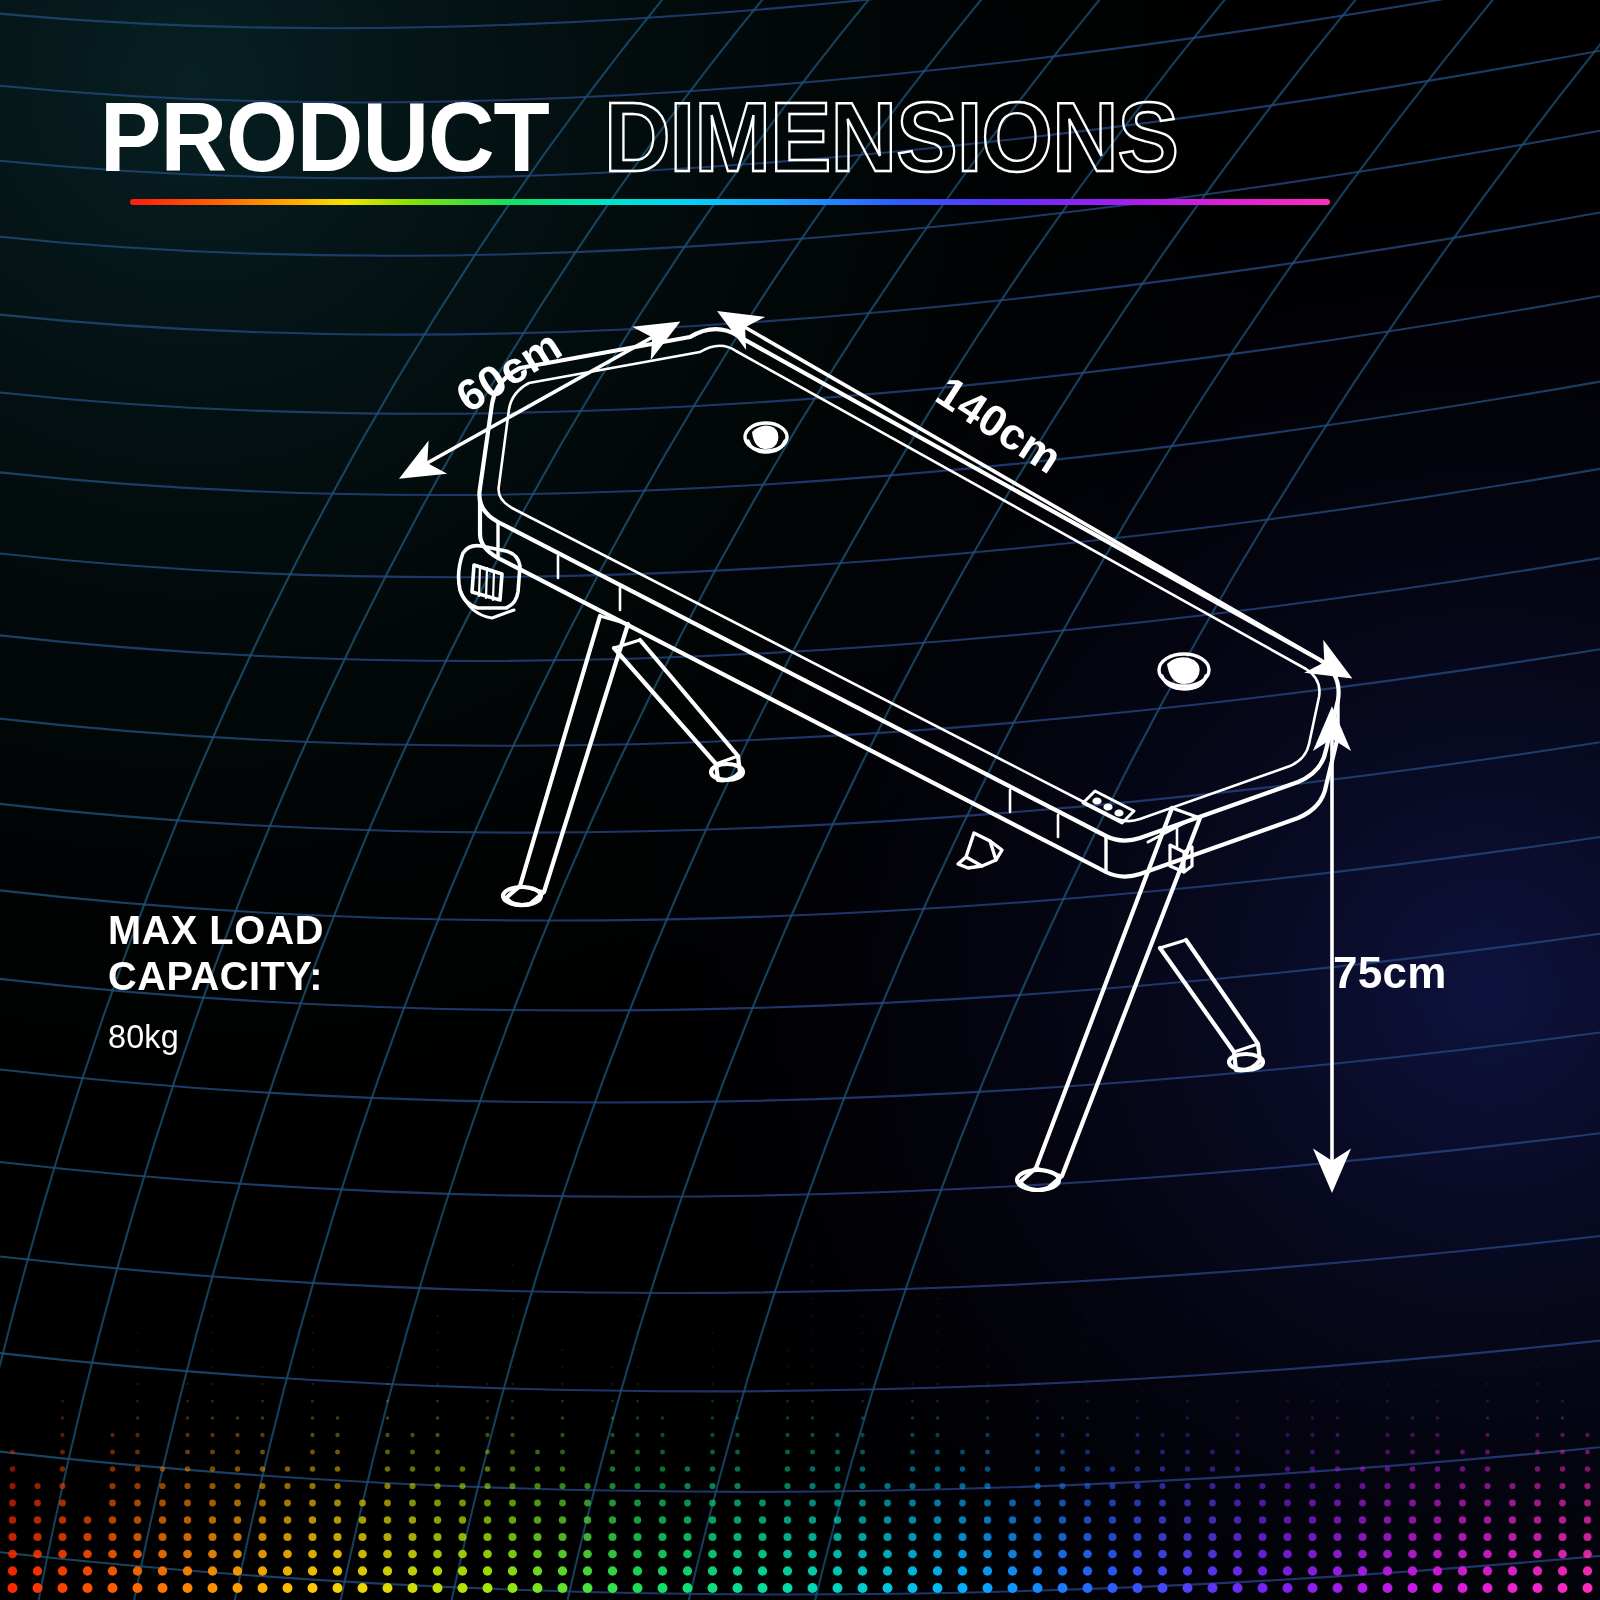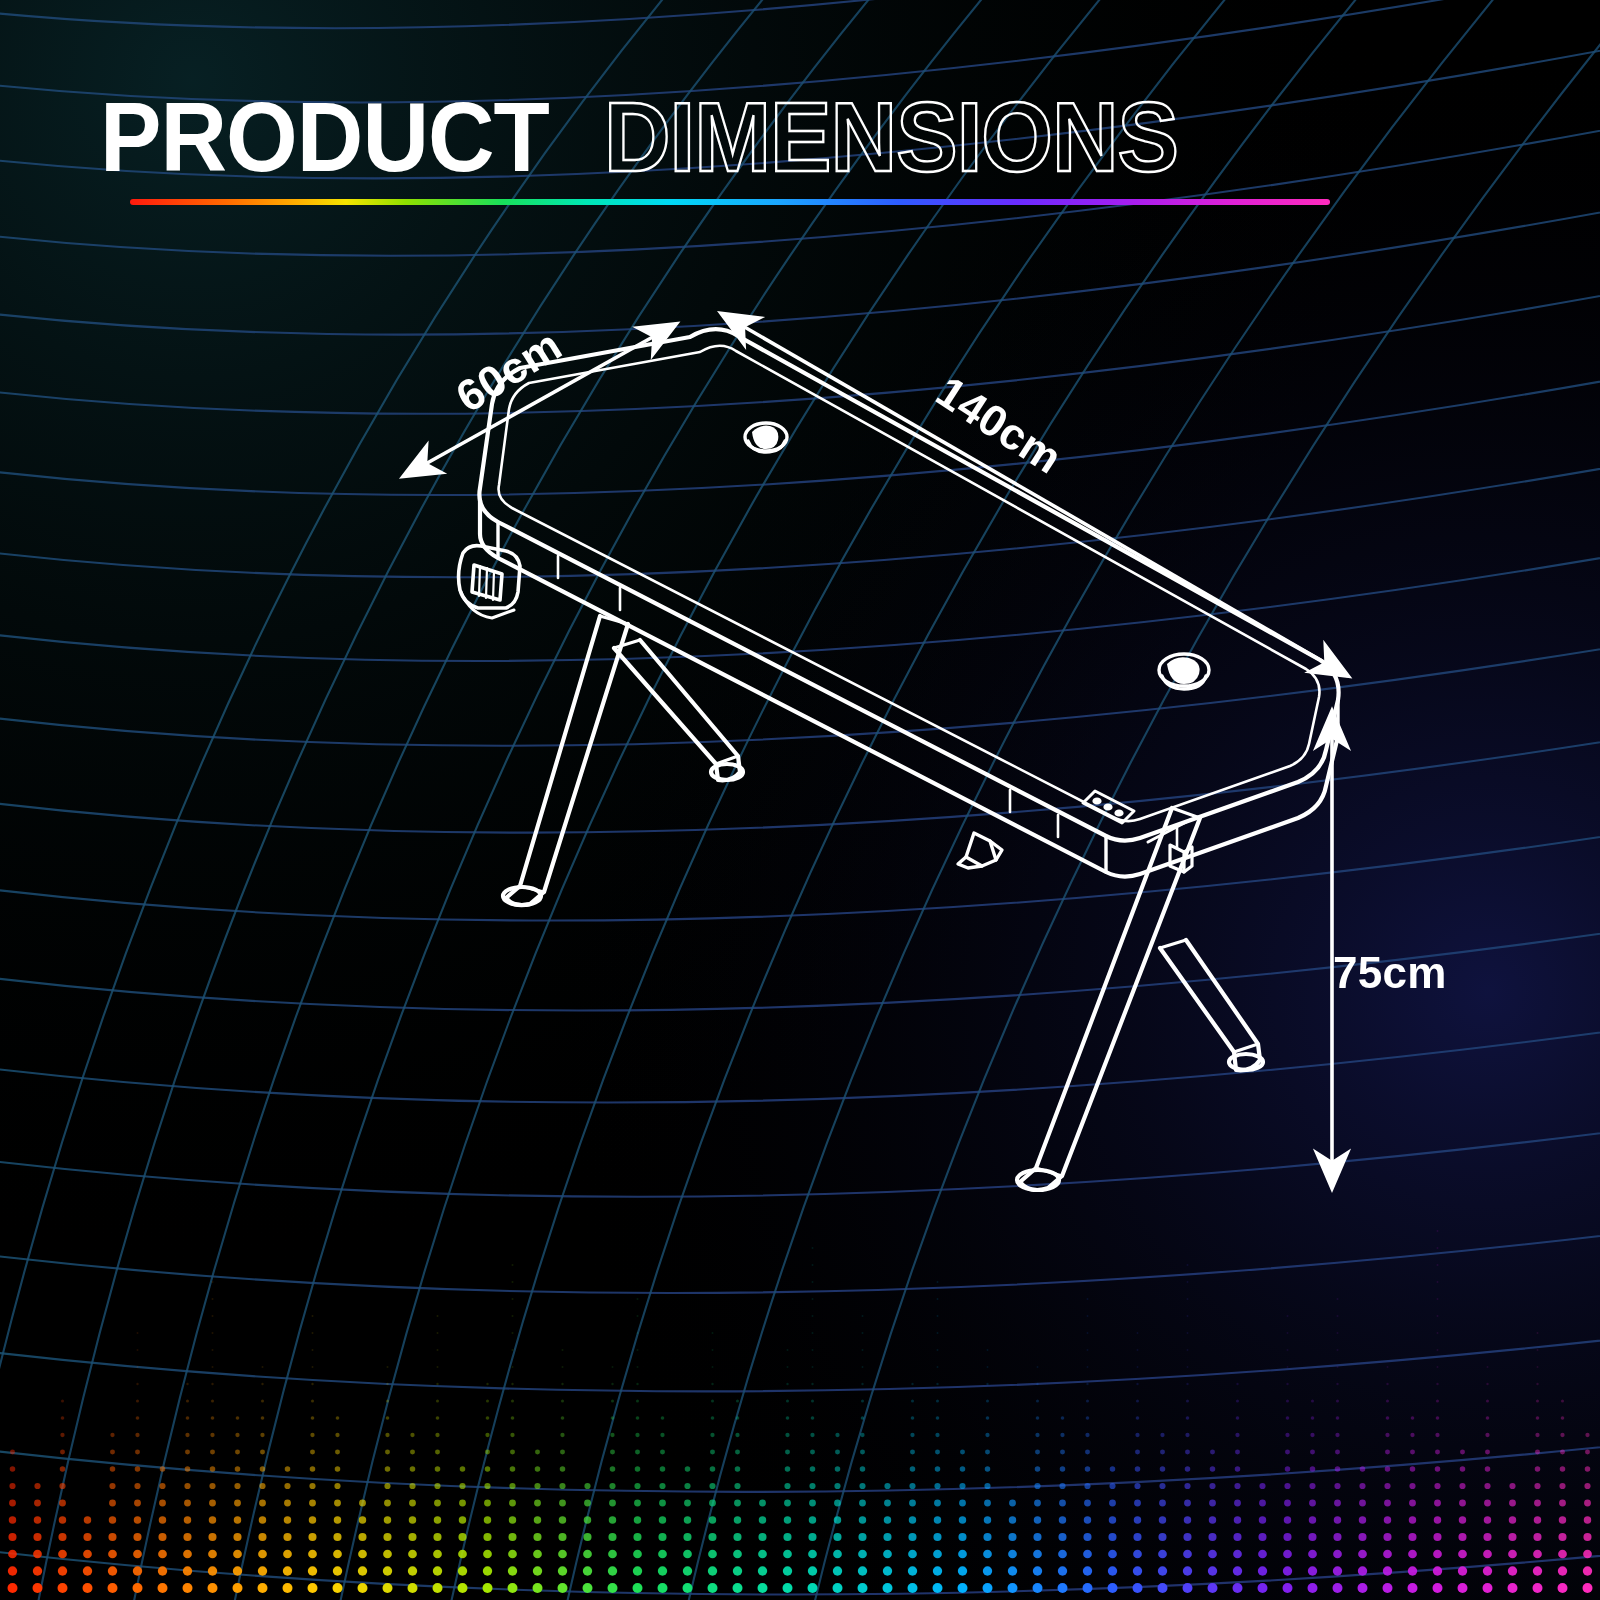--- a/index.html
+++ b/index.html
@@ -160,20 +160,26 @@
     </g>
   </svg>
 
   <div class="title-row">
     <span class="title-solid">PRODUCT</span>
     <span class="title-outline">DIMENSIONS</span>
   </div>
   <div class="rainbow-rule"></div>
 
 
+  <div class="specs-2">
+    <div class="spec-head">MAX LOAD</div>
+    <div class="spec-head">CAPACITY:</div>
+    <div class="spec-gap"></div>
+    <div class="spec-line">80kg</div>
+  </div>
 
   <svg class="bg-layer" viewBox="0 0 1600 1600" width="1600" height="1600">
 
     <g fill="none" stroke="#ffffff" stroke-width="4.2" stroke-linecap="round" stroke-linejoin="round">
 
       <path d="
         M 690 337
         Q 716 322 738 336
         L 1320 660
         Q 1342 674 1338 700

